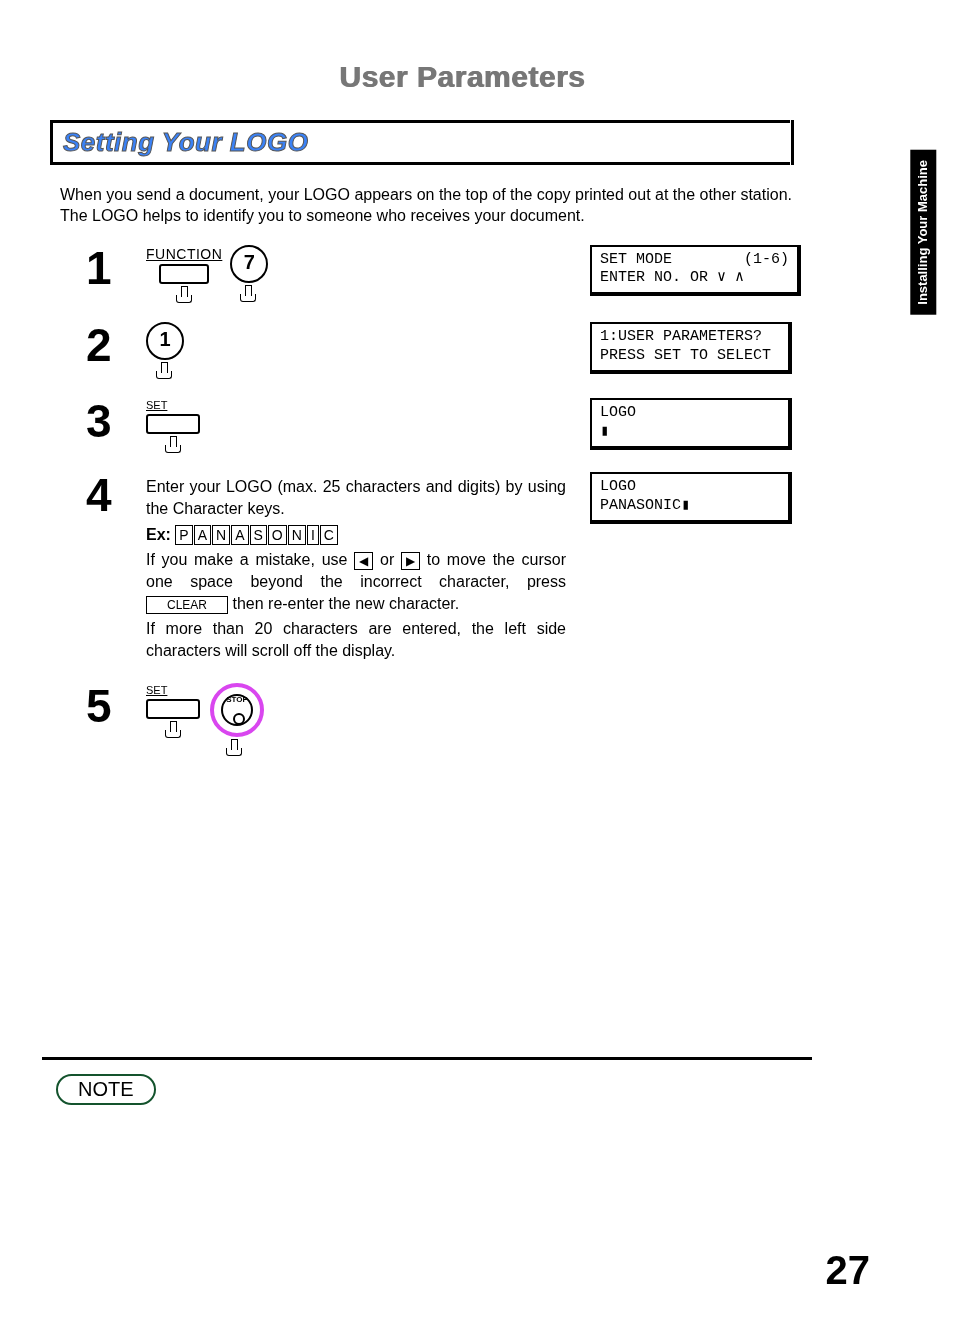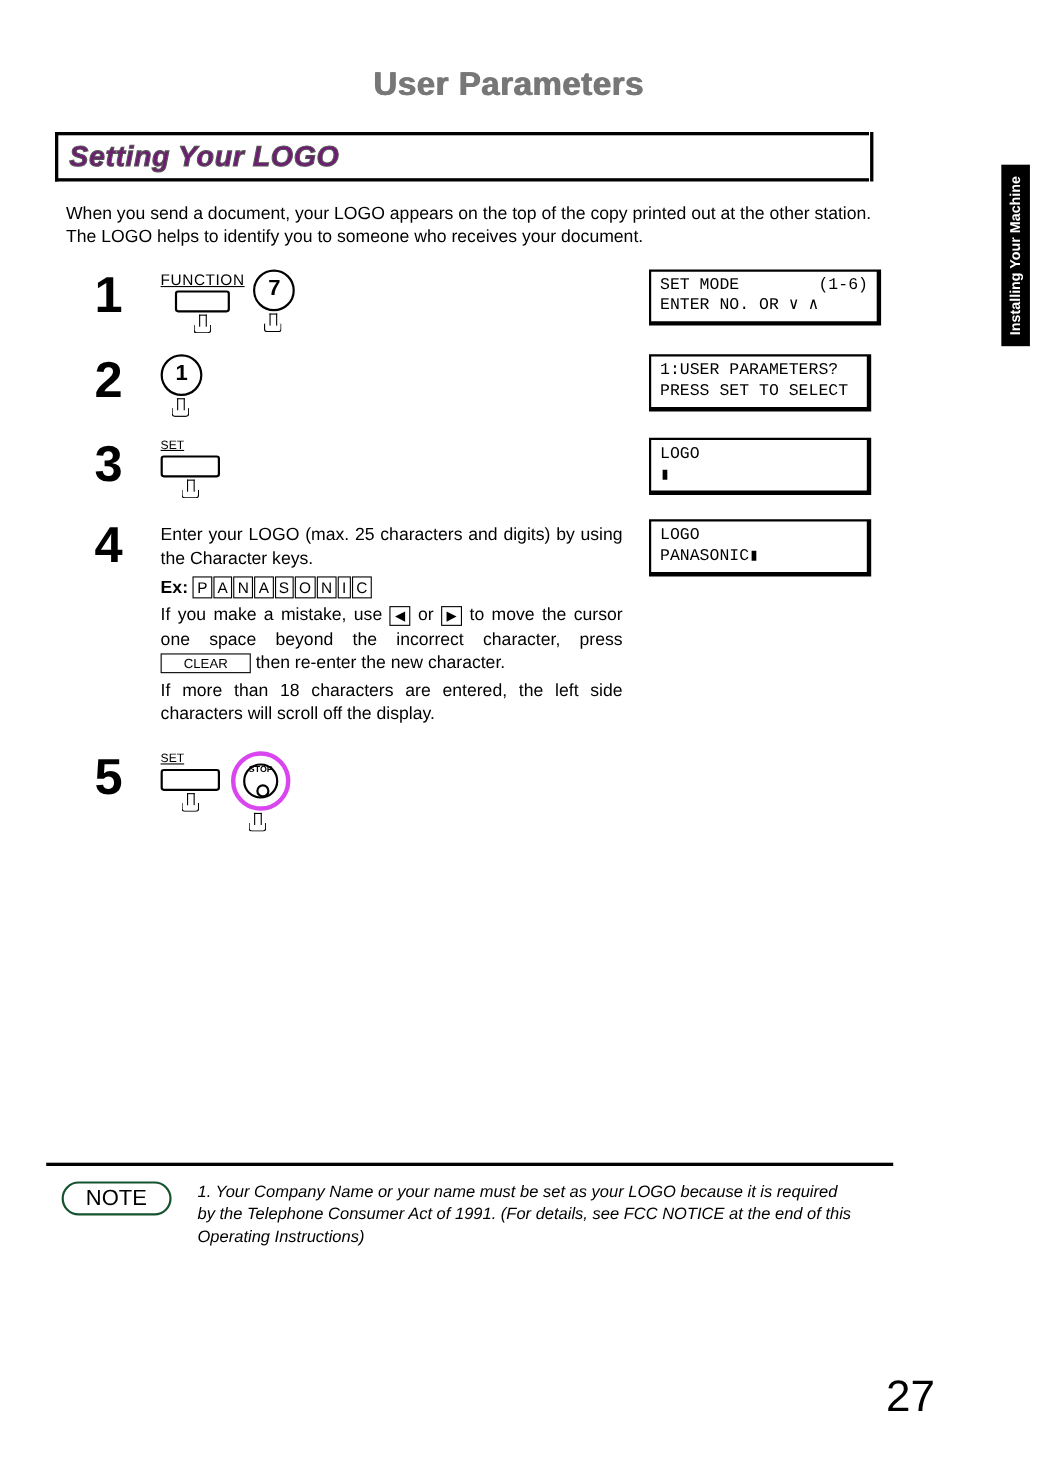--- a/index.html
+++ b/index.html
@@ -1,21 +1,21 @@
 <!DOCTYPE html>
 <html><head>
 <meta charset="utf-8">
 <style>
   html,body{margin:0;padding:0;background:#fff;font-family:Arial,Helvetica,sans-serif;color:#000}
   .page{width:954px;height:1333px;position:relative;box-sizing:border-box;padding:60px 100px 40px 50px}
   .header{font-size:30px;font-weight:bold;text-align:center;letter-spacing:.5px;color:#777;text-shadow:1px 0 #777,-1px 0 #fff;margin-right:-20px}
   .section-box{border:3px solid #000;border-right:none;margin-top:26px;padding:4px 10px;display:inline-block;min-width:740px;box-sizing:border-box;position:relative}
   .section-box:after{content:"";position:absolute;right:-4px;top:-3px;bottom:-3px;border-right:3px solid #000}
   .section-title{font-size:26px;font-weight:bold;font-style:italic;letter-spacing:.5px;
-    color:#701a75;-webkit-text-stroke:1px #555}
+    color:#3b82f6;-webkit-text-stroke:1px #555}
   .intro{font-size:16px;margin:20px 0 10px 10px;max-width:740px;line-height:1.3}
   .steps{margin-left:36px}
   .row{display:flex;align-items:flex-start;margin-top:18px}
   .num{font-size:46px;font-weight:900;width:60px;line-height:1;font-family:Arial,Helvetica,sans-serif}
   .mid{flex:0 0 420px;font-size:16px;line-height:1.35}
   .rcol{flex:0 0 auto;margin-left:24px}
   .lcd{border:2px solid #000;border-right-width:4px;border-bottom-width:4px;padding:4px 8px;font-family:"Courier New",monospace;font-size:15px;white-space:pre;display:inline-block;min-width:180px;line-height:1.25}
   .key-function{display:inline-block;vertical-align:top;margin-right:8px}
   .key-function .lbl{font-size:14px;text-decoration:underline;letter-spacing:.5px;text-align:center}
   .key-function .body{width:46px;height:16px;border:2px solid #000;border-radius:3px;margin:1px auto 0}
@@ -35,21 +35,21 @@
   .char-box{display:inline-block;border:1.5px solid #000;padding:0 3px;font-family:Arial;font-size:14px;margin-right:1px}
   .arrow-box{display:inline-block;border:1.5px solid #000;padding:0 4px;font-size:12px;vertical-align:middle}
   .clear-box{display:inline-block;border:1.5px solid #000;padding:0 20px;font-size:12px}
   .step4-text p{margin:4px 0}
   .step4-text{text-align:justify}
   .ex-label{font-weight:bold}
   .hr-bar{border-top:3px solid #000;margin:60px 0 14px -8px;width:770px}
   .note-wrap{display:flex;align-items:flex-start;margin-left:6px}
   .note-pill{border:2px solid #14532d;border-radius:18px;padding:2px 20px;font-size:20px;font-weight:500;margin-right:24px;flex:0 0 auto}
   .note-text{font-size:15px;font-style:italic;max-width:600px;line-height:1.35}
-  .page-num{position:absolute;right:104px;bottom:40px;font-size:40px;font-weight:400}
+  .page-num{position:absolute;right:84px;bottom:40px;font-size:40px;font-weight:700}
   .side-tab{position:absolute;right:18px;top:150px;background:#000;color:#fff;font-size:13px;font-weight:bold;writing-mode:vertical-rl;transform:rotate(180deg);padding:10px 6px;line-height:1.1;text-align:center}
 </style>
 </head>
 <body>
 
 <div class="page">
 
   <div class="side-tab">Installing Your
 Machine</div>
 
@@ -119,21 +119,21 @@
       <div class="num">4</div>
       <div class="mid step4-text">
         <p>Enter your LOGO (max. 25 characters and digits) by using the Character keys.</p>
         <p>
           <span class="ex-label">Ex:</span>
           <span id="ex-chars"><span class="char-box">P</span><span class="char-box">A</span><span class="char-box">N</span><span class="char-box">A</span><span class="char-box">S</span><span class="char-box">O</span><span class="char-box">N</span><span class="char-box">I</span><span class="char-box">C</span></span>
         </p>
         <p>
           <span>If you make a mistake, use </span><span class="arrow-box">◀</span><span> or </span><span class="arrow-box">▶</span><span> to move the cursor one space beyond the incorrect character, press </span><span class="clear-box">CLEAR</span><span> then re-enter the new character.</span>
         </p>
-        <p>If more than 18 characters are entered, the left side characters will scroll off the display.</p>
+        <p>If more than 20 characters are entered, the left side characters will scroll off the display.</p>
       </div>
       <div class="rcol">
         <div class="lcd">LOGO
 PANASONIC▮</div>
       </div>
     </div>
 
     <div class="row">
       <div class="num">5</div>
       <div class="mid">
@@ -156,17 +156,16 @@
       <div class="rcol"></div>
     </div>
 
   </div>
 
   <div style="height:240px"></div>
   <div class="hr-bar"></div>
 
   <div class="note-wrap">
     <div class="note-pill">NOTE</div>
-    <div class="note-text">1. Your Company Name or your name must be set as your LOGO because it is required by the Telephone Consumer Act of 1991. (For details, see FCC NOTICE at the end of this Operating Instructions)</div>
   </div>
 
   <div class="page-num">27</div>
 </div>
 
 </body></html>

